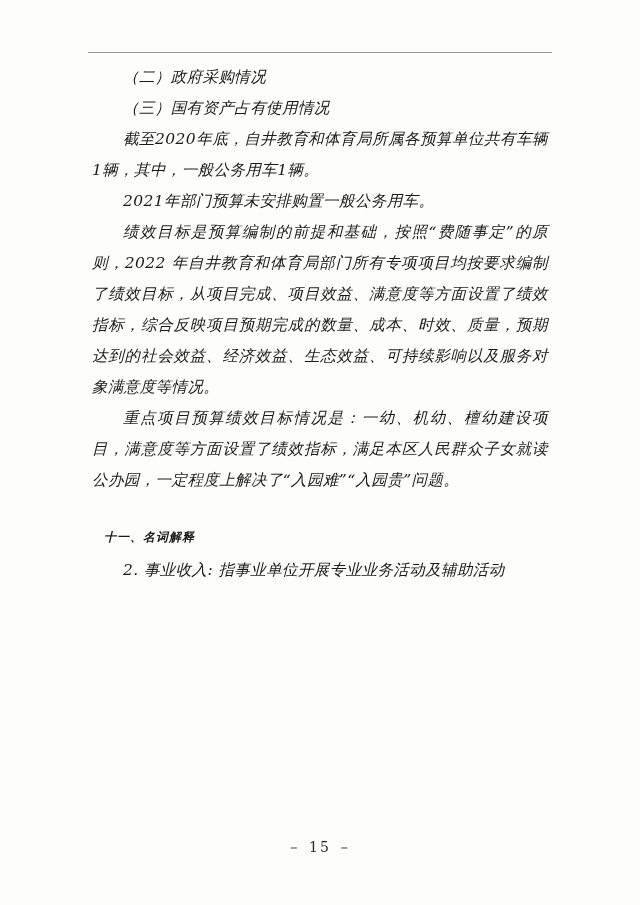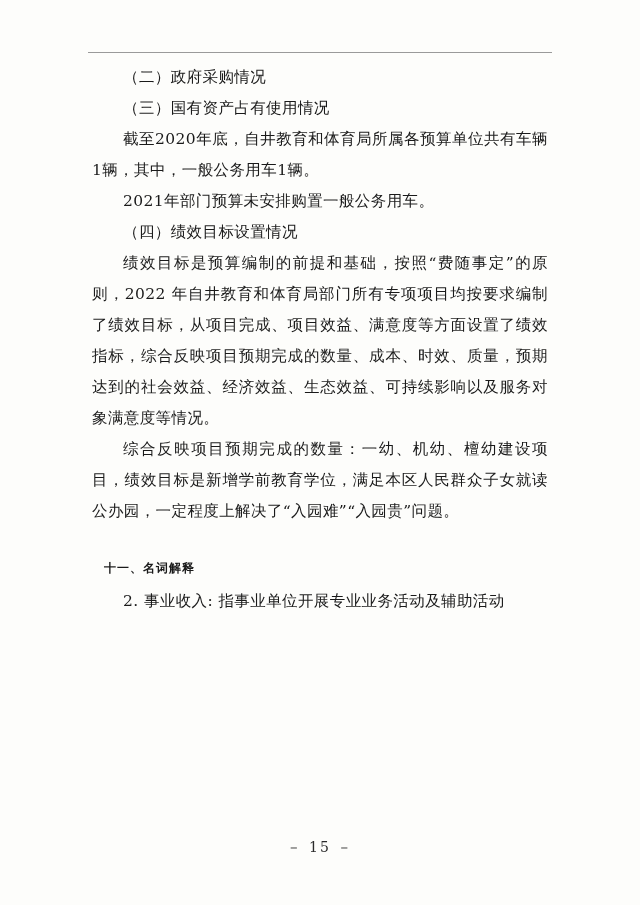--- a/index.html
+++ b/index.html
@@ -29,20 +29,21 @@
     right: 88px;
     height: 1px;
     background: #9a9a9a;
   }
   .body-text {
     font-size: 15.5px;
     line-height: 31px;
     letter-spacing: 0.4px;
     text-align: justify;
     text-justify: inter-ideograph;
+    font-style: italic;
   }
   p {
     margin: 0;
   }
   .indent {
     text-indent: 2em;
   }
   .heading {
     font-weight: bold;
     text-indent: 1em;
@@ -67,23 +68,22 @@
 <body>
 
 <div class="page">
   <div class="top-rule"></div>
 
   <div class="body-text">
     <p class="indent">（二）政府采购情况</p>
     <p class="indent">（三）国有资产占有使用情况</p>
     <p class="indent">截至2020年底，自井教育和体育局所属各预算单位共有车辆1辆，其中，一般公务用车1辆。</p>
     <p class="indent">2021年部门预算未安排购置一般公务用车。</p>
-    <p class="indent">（四）绩效目标设置情况</p>
     <p class="indent">绩效目标是预算编制的前提和基础，按照“费随事定”的原则，2022 年自井教育和体育局部门所有专项项目均按要求编制了绩效目标，从项目完成、项目效益、满意度等方面设置了绩效指标，综合反映项目预期完成的数量、成本、时效、质量，预期达到的社会效益、经济效益、生态效益、可持续影响以及服务对象满意度等情况。</p>
-    <p class="indent">综合反映项目预期完成的数量：一幼、机幼、檀幼建设项目，绩效目标是新增学前教育学位，满足本区人民群众子女就读公办园，一定程度上解决了“入园难”“入园贵”问题。</p>
+    <p class="indent">重点项目预算绩效目标情况是：一幼、机幼、檀幼建设项目，满意度等方面设置了绩效指标，满足本区人民群众子女就读公办园，一定程度上解决了“入园难”“入园贵”问题。</p>
 
     <p class="heading">十一、名词解释</p>
 
     <p class="indent">2. 事业收入: 指事业单位开展专业业务活动及辅助活动</p>
   </div>
 
   <div class="footer">－ 15 －</div>
 </div>
 
 </body></html>

